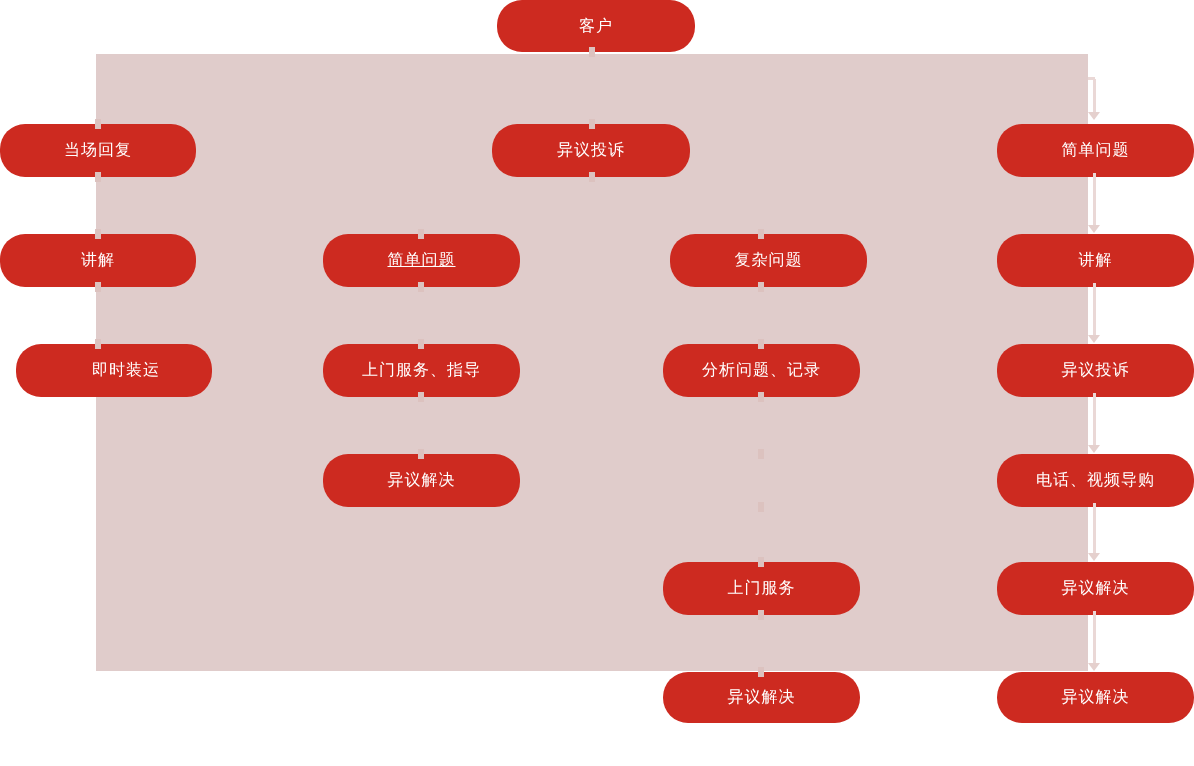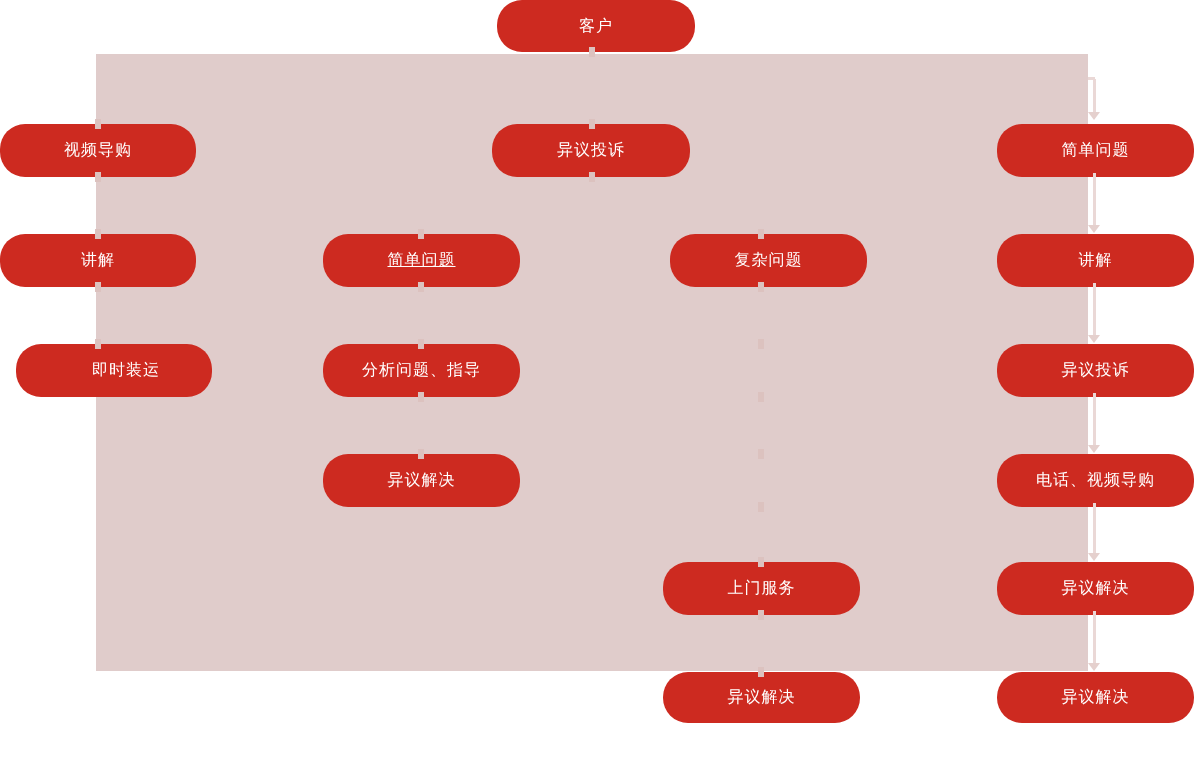--- a/index.html
+++ b/index.html
@@ -94,21 +94,21 @@
   <div class="stub" style="left:758px; top:502px;"></div>
   <div class="stub" style="left:758px; top:557px;"></div>
   <div class="stub" style="left:758px; top:610px;"></div>
   <div class="stub" style="left:758px; top:667px;"></div>
 
   <div class="node" style="left:497px; top:0; width:198px; height:52px;">
     <span class="lbl">客户</span>
   </div>
 
   <div class="node" style="left:0; top:124px; width:196px; height:53px;">
-    <span class="lbl">视频导购</span>
+    <span class="lbl">当场回复</span>
   </div>
   <div class="node" style="left:492px; top:124px; width:198px; height:53px;">
     <span class="lbl">异议投诉</span>
   </div>
   <div class="node" style="left:997px; top:124px; width:197px; height:53px;">
     <span class="lbl">简单问题</span>
   </div>
 
   <div class="node" style="left:0; top:234px; width:196px; height:53px;">
     <span class="lbl">讲解</span>
@@ -120,21 +120,24 @@
     <span class="lbl">复杂问题</span>
   </div>
   <div class="node" style="left:997px; top:234px; width:197px; height:53px;">
     <span class="lbl">讲解</span>
   </div>
 
   <div class="node" style="left:16px; top:344px; width:196px; height:53px;padding-left:24px;">
     <span class="lbl">即时装运</span>
   </div>
   <div class="node" style="left:323px; top:344px; width:197px; height:53px;">
-    <span class="lbl">分析问题、指导</span>
+    <span class="lbl">上门服务、指导</span>
+  </div>
+  <div class="node" style="left:663px; top:344px; width:197px; height:53px;">
+    <span class="lbl">分析问题、记录</span>
   </div>
   <div class="node" style="left:997px; top:344px; width:197px; height:53px;">
     <span class="lbl">异议投诉</span>
   </div>
 
   <div class="node" style="left:323px; top:454px; width:197px; height:53px;">
     <span class="lbl">异议解决</span>
   </div>
   <div class="node" style="left:663px; top:562px; width:197px; height:53px;">
     <span class="lbl">上门服务</span>

